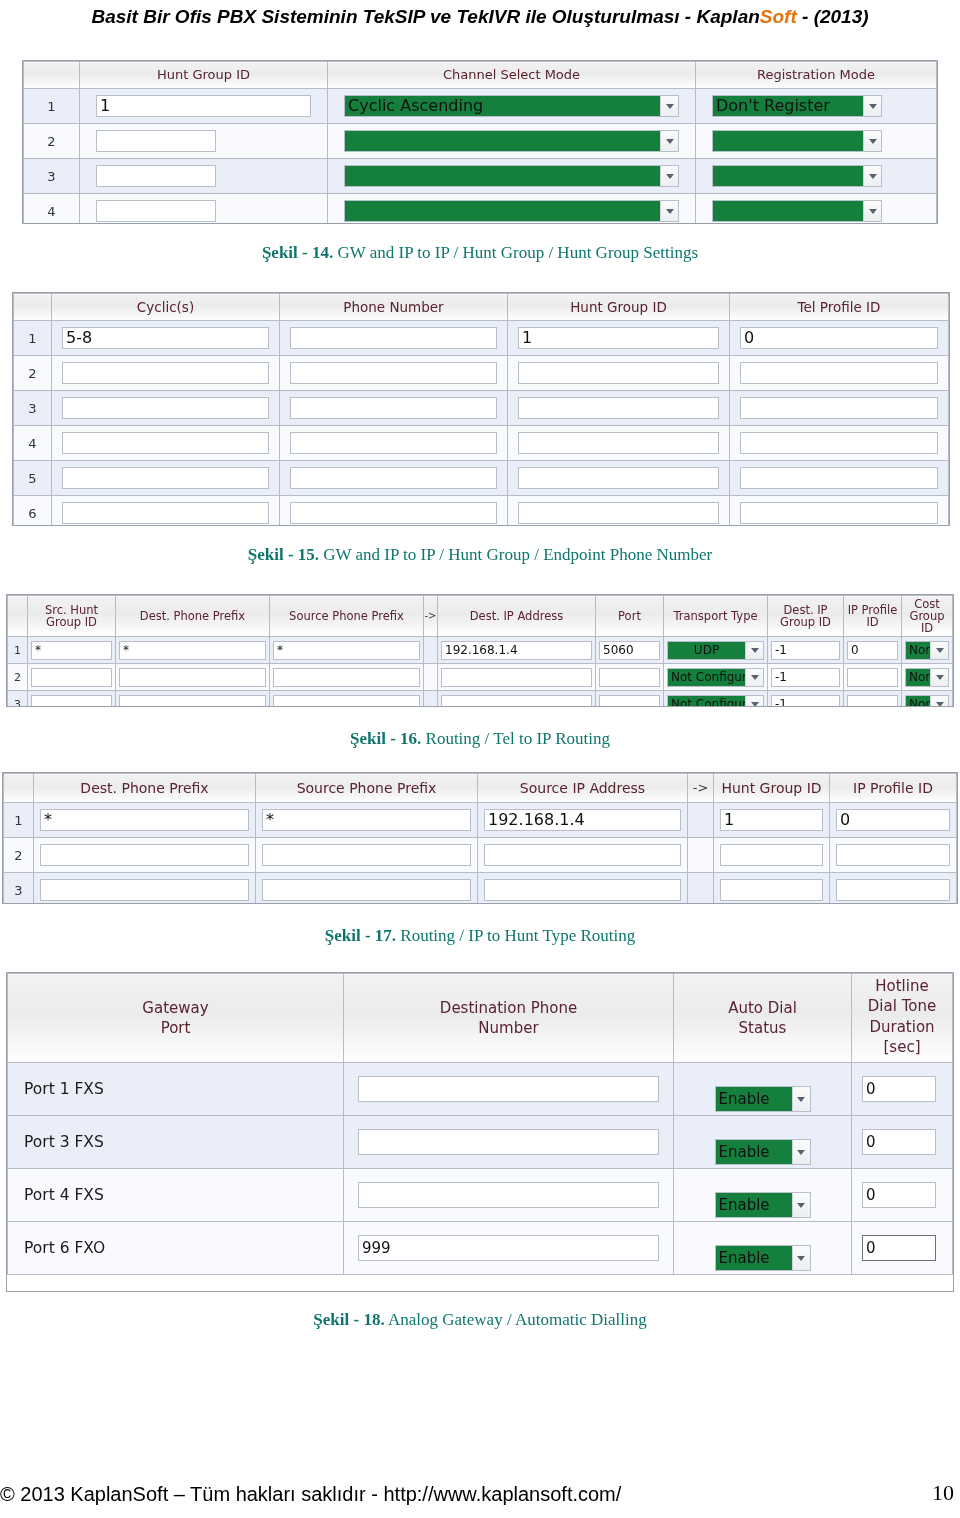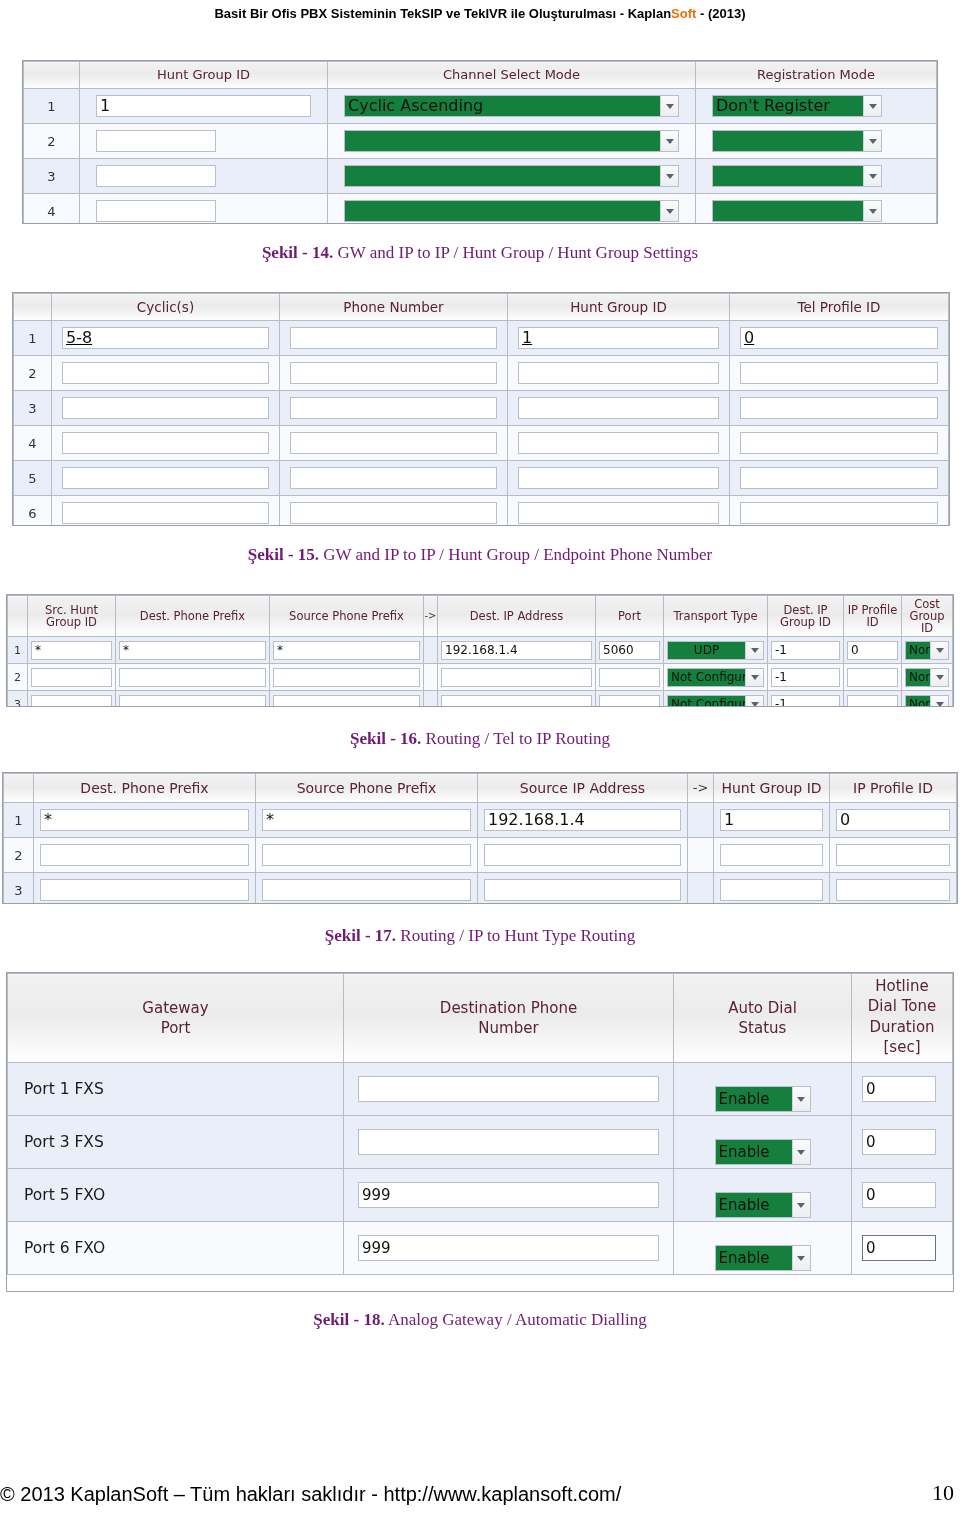--- a/index.html
+++ b/index.html
@@ -18,35 +18,36 @@
 
   
   .page-header {
     position: absolute;
     top: 6px;
     left: 0;
     width: 960px;
     text-align: center;
     font-family: "Liberation Sans", sans-serif;
     font-weight: bold;
-    font-size: 13px;
+    font-style: italic;
+    font-size: 19px;
     color: #000;
     white-space: nowrap;
   }
   .page-header .brand-kaplan { color: #000; }
   .page-header .brand-soft { color: #E8720C; }
 
   
   .caption {
     position: absolute;
     width: 960px;
     text-align: center;
     font-family: "Liberation Serif", serif;
     font-size: 17px;
-    color: #701a75;
+    color: #0f766e;
     white-space: nowrap;
   }
   .caption .cap-num {
     font-weight: bold;
   }
 
   
   .footer-text {
     position: absolute;
     left: 0px;
@@ -168,21 +169,21 @@
   #fig14 thead th { font-size: 13px; height: 22px; }
   #fig14 tbody tr { height: 35px; }
   #fig14 td.rownum { font-size: 13px; }
   #fig14 .cell-pad { padding: 0 16px; }
 
   
   #fig15 { left: 12px; top: 292px; width: 938px; height: 234px; }
   #fig15 thead th { font-size: 13.5px; height: 22px; }
   #fig15 tbody tr { height: 35px; }
   #fig15 td.rownum { font-size: 13px; }
-  #fig15 .cell-pad { padding: 0 10px; text-decoration: underline; }
+  #fig15 .cell-pad { padding: 0 10px; }
 
   
   #fig16 { left: 6px; top: 594px; width: 948px; height: 113px; }
   #fig16 thead th { font-size: 11.5px; height: 30px; }
   #fig16 tbody tr { height: 27px; }
   #fig16 td.rownum { font-size: 11px; }
   #fig16 .tb, #fig16 .cb { height: 19px; line-height: 17px; font-size: 12px; }
   #fig16 .tb { line-height: 17px; }
   #fig16 .cb .cb-text { line-height: 17px; font-size: 12px; text-align: center; }
   #fig16 tbody td { padding: 2px 3px; }
@@ -746,24 +747,24 @@
               <span class="cb-arrow"></span>
             </div>
           </div>
         </td>
         <td>
           <div class="hot-wrap">
             <span class="tb hot-tb">0</span>
           </div>
         </td>
       </tr>
-      <tr>
-        <td class="portname">Port 5  FXO</td>
-        <td class="cell-pad">
-            <span class="tb">999</span>
+      <tr class="alt">
+        <td class="portname">Port 4  FXS</td>
+        <td class="cell-pad">
+            <span class="tb"></span>
           </td>
         <td>
           <div class="cb-wrap">
             <div class="cb">
               <span class="cb-text">Enable</span>
               <span class="cb-arrow"></span>
             </div>
           </div>
         </td>
         <td>

